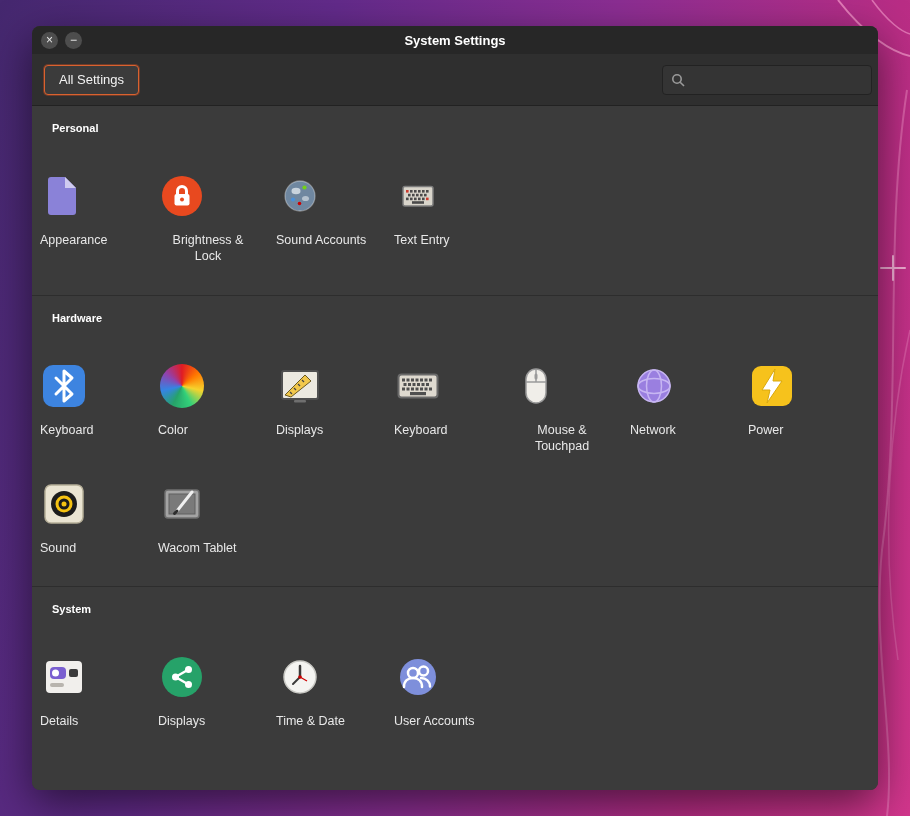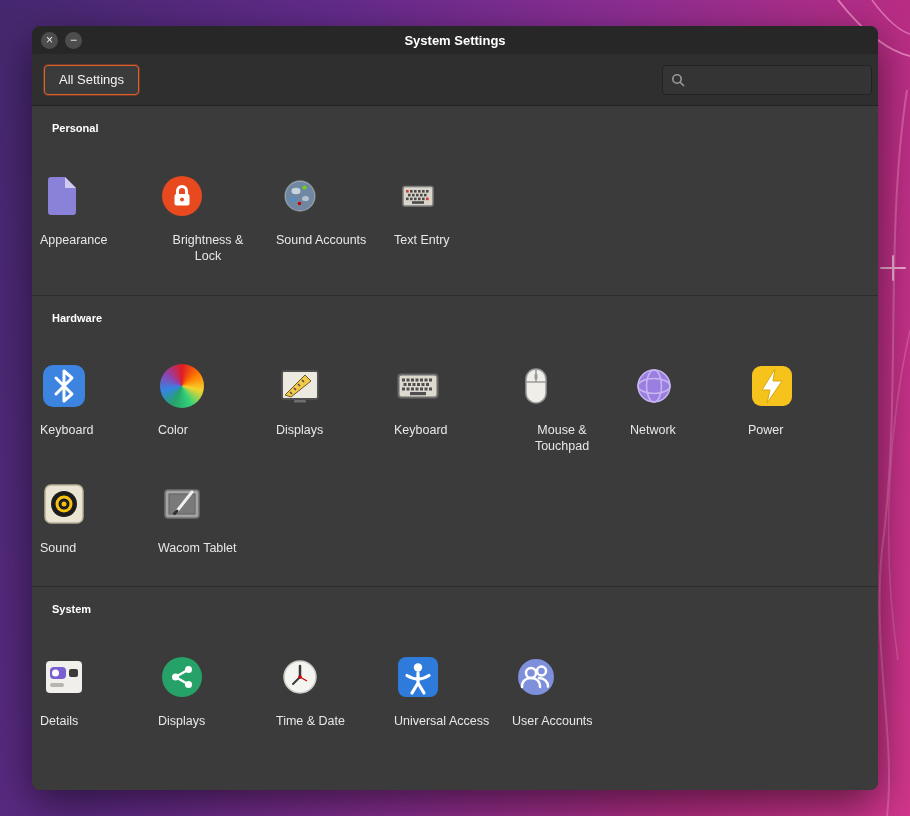--- a/index.html
+++ b/index.html
@@ -332,30 +332,20 @@
               <circle cx="24" cy="24" r="16" fill="#f4f4f1" stroke="#c9c9c4" stroke-width="1.5"></circle>
               <line x1="24" y1="24" x2="24" y2="13" stroke="#3a3a3a" stroke-width="2.5" stroke-linecap="round"></line>
               <line x1="24" y1="24" x2="17" y2="31" stroke="#3a3a3a" stroke-width="2" stroke-linecap="round"></line>
               <line x1="24" y1="24" x2="31" y2="28" stroke="#cc0000" stroke-width="1.3"></line>
               <circle cx="24" cy="24" r="1.8" fill="#cc0000"></circle>
             </svg>
           </span>
           <span class="label">Time &amp; Date</span>
         </div>
 
-        <div class="item">
-          <span class="icon">
-            <svg width="48" height="48" viewBox="0 0 48 48">
-              <rect x="4" y="4" width="40" height="40" rx="8" fill="#2f7bdb"></rect>
-              <circle cx="24" cy="14.5" r="4.2" fill="#ffffff"></circle>
-              <path d="M24 20 V30 M24 30 L18 40 M24 30 L30 40 M13 22.5 C 20 27 28 27 35 22.5" stroke="#ffffff" stroke-width="3.2" fill="none" stroke-linecap="round"></path>
-            </svg>
-          </span>
-          <span class="label">Universal Access</span>
-        </div>
 
         <div class="item">
           <span class="icon">
             <svg width="48" height="48" viewBox="0 0 48 48">
               <circle cx="24" cy="24" r="18" fill="#7e8fdb"></circle>
               <g stroke="#ffffff" stroke-width="2.5" fill="none" stroke-linecap="round">
                 <circle cx="29.5" cy="18" r="4.5"></circle>
                 <path d="M27 25 c5 0 9 3.5 9 8.5"></path>
                 <circle cx="19" cy="20" r="5"></circle>
                 <path d="M10 34 c0 -6 4 -9 9 -9 s9 3 9 9"></path>

